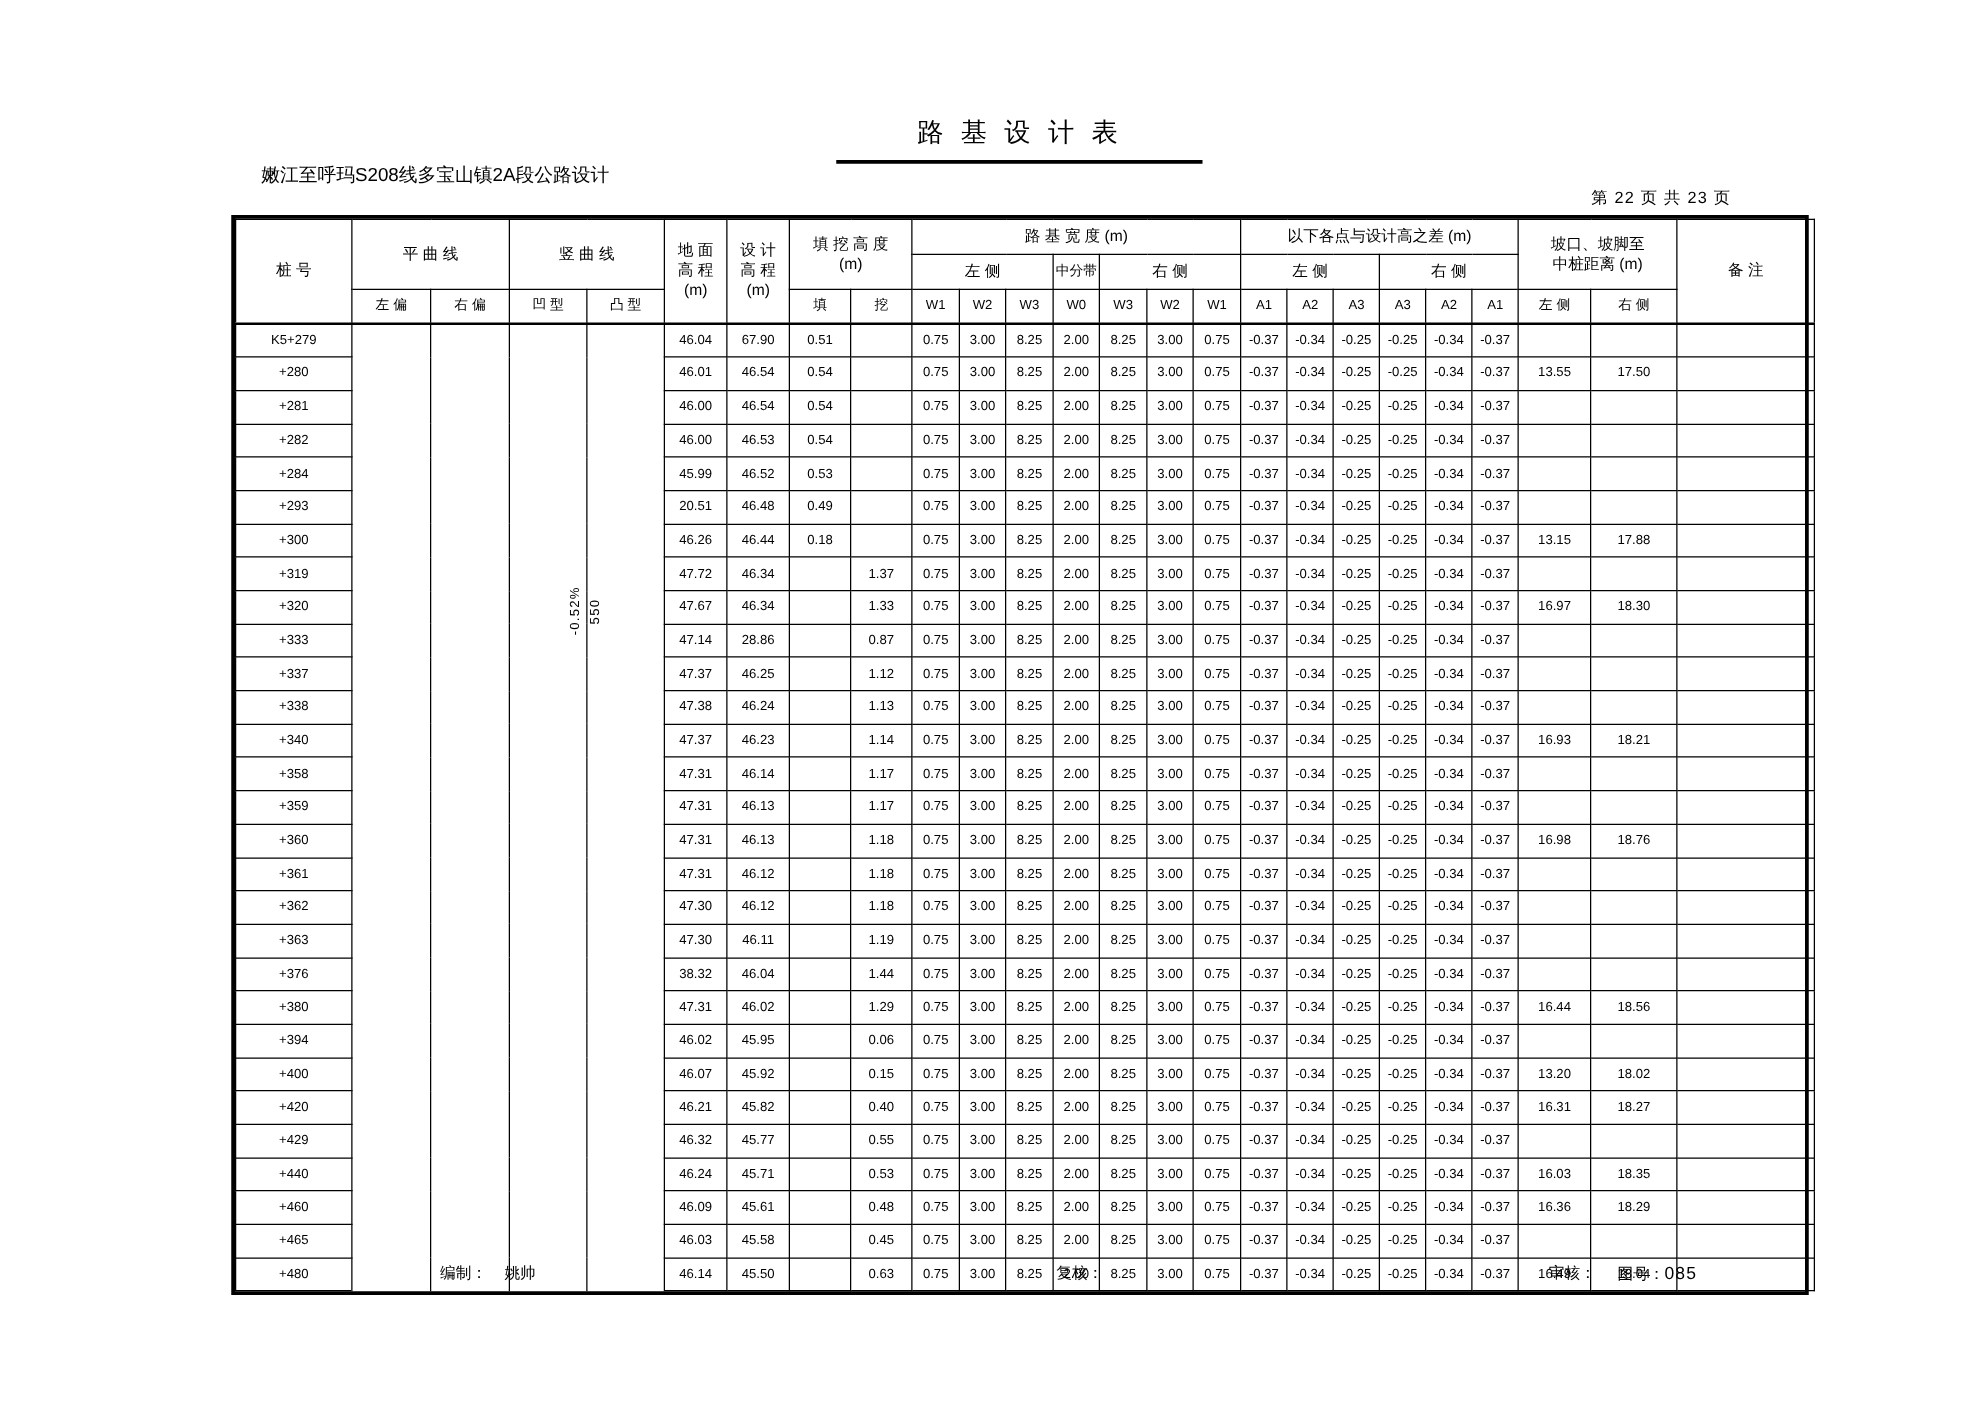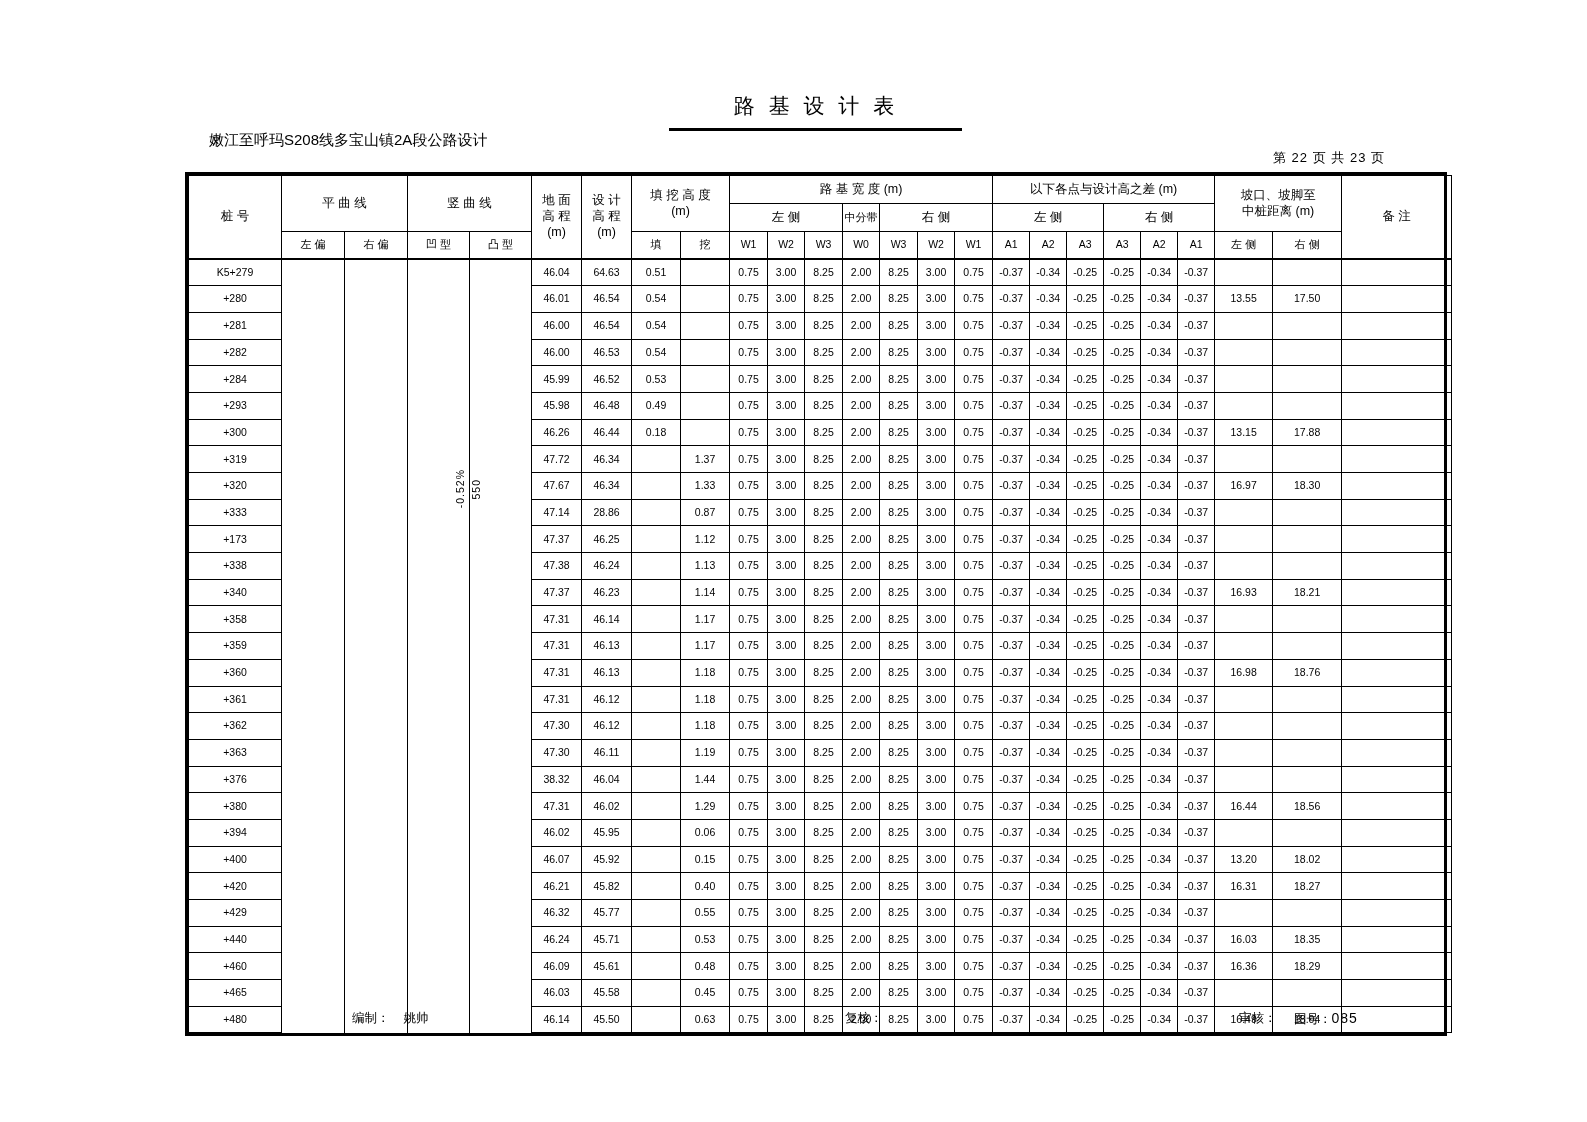--- a/index.html
+++ b/index.html
@@ -129,21 +129,21 @@
         </tr>
       </thead>
       <tbody>
           <tr>
             <td>K5+279</td>
             <td class="curve-col" rowspan="29"></td>
             <td class="curve-col" rowspan="29"></td>
             <td class="curve-col" rowspan="29"></td>
             <td class="curve-col" rowspan="29"></td>
             <td>46.04</td>
-            <td>64.63</td>
+            <td>67.90</td>
             <td>0.51</td>
             <td></td>
             <td>0.75</td>
             <td>3.00</td>
             <td>8.25</td>
             <td>2.00</td>
             <td>8.25</td>
             <td>3.00</td>
             <td>0.75</td>
             <td>-0.37</td>
@@ -243,21 +243,21 @@
             <td>-0.25</td>
             <td>-0.25</td>
             <td>-0.34</td>
             <td>-0.37</td>
             <td></td>
             <td></td>
             <td></td>
           </tr>
           <tr>
             <td>+293</td>
-            <td>45.98</td>
+            <td>20.51</td>
             <td>46.48</td>
             <td>0.49</td>
             <td></td>
             <td>0.75</td>
             <td>3.00</td>
             <td>8.25</td>
             <td>2.00</td>
             <td>8.25</td>
             <td>3.00</td>
             <td>0.75</td>
@@ -357,21 +357,21 @@
             <td>-0.34</td>
             <td>-0.25</td>
             <td>-0.25</td>
             <td>-0.34</td>
             <td>-0.37</td>
             <td></td>
             <td></td>
             <td></td>
           </tr>
           <tr>
-            <td>+173</td>
+            <td>+337</td>
             <td>47.37</td>
             <td>46.25</td>
             <td></td>
             <td>1.12</td>
             <td>0.75</td>
             <td>3.00</td>
             <td>8.25</td>
             <td>2.00</td>
             <td>8.25</td>
             <td>3.00</td>

